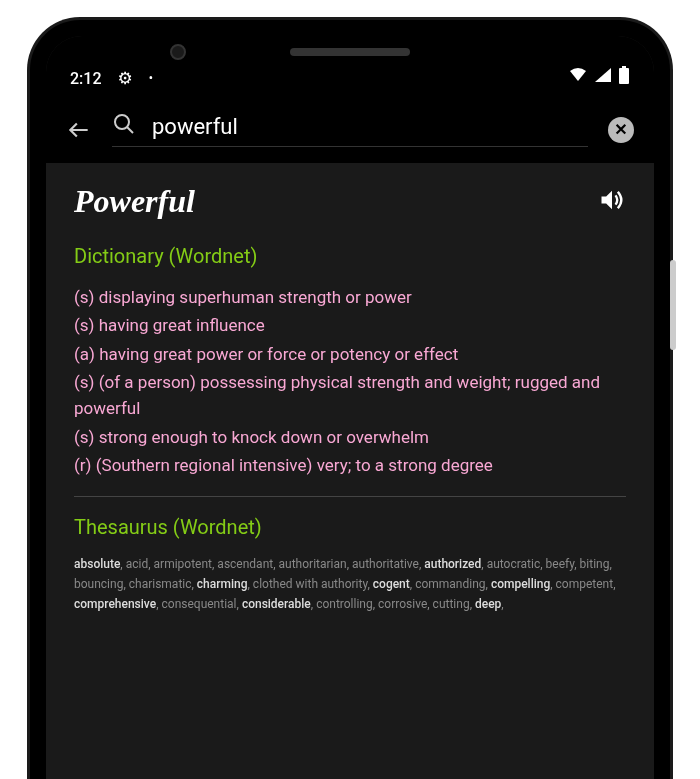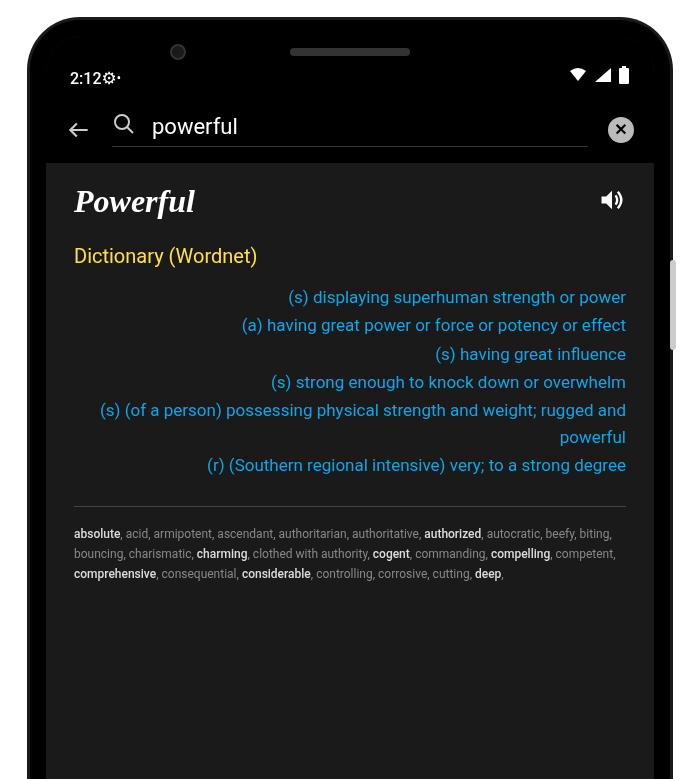--- a/index.html
+++ b/index.html
@@ -70,21 +70,21 @@
       align-items: flex-end;
       justify-content: space-between;
       padding: 0 24px 8px 24px;
       background: #000;
       font-size: 16px;
       font-weight: 500;
     }
     .status-left {
       display: flex;
       align-items: center;
-      gap: 0;
+      gap: 16px;
     }
     .status-right {
       display: flex;
       align-items: center;
       gap: 6px;
     }
     .gear-icon {
       font-size: 17px;
     }
     .dot {
@@ -153,28 +153,27 @@
       font-size: 32px;
     }
     .speaker-icon {
       cursor: pointer;
       color: #fff;
     }
     .section-title {
       font-size: 20px;
       font-weight: 400;
       margin-bottom: 16px;
-      color: #fde047;
+      color: #84cc16;
     }
     .definition-list {
       font-size: 17px;
       line-height: 1.55;
-      color: #0ea5e9;
-      margin-bottom: 28px;
-      text-align: right;
+      color: #f9a8d4;
+      margin-bottom: 18px;
     }
     .definition-item {
       margin-bottom: 2px;
     }
     hr {
       border: none;
       border-top: 1px solid #444;
       margin: 18px 0;
     }
     .thesaurus-list {
@@ -252,26 +251,27 @@
           <svg width="28" height="28" viewBox="0 0 24 24">
               <path fill="#fff" d="M3 9v6h4l5 5V4L7 9H3z"></path>
               <path fill="none" stroke="#fff" stroke-width="2" d="M15 8 Q18 12 15 16 M17 5 Q23 12 17 19"></path>
             </svg>
         </div>
       </div>
 
       <div class="section-title">Dictionary (Wordnet)</div>
       <div class="definition-list" id="def-list">
           <div class="definition-item">(s) displaying superhuman strength or power</div>
+          <div class="definition-item">(s) having great influence</div>
           <div class="definition-item">(a) having great power or force or potency or effect</div>
-          <div class="definition-item">(s) having great influence</div>
+          <div class="definition-item">(s) (of a person) possessing physical strength and weight; rugged and powerful</div>
           <div class="definition-item">(s) strong enough to knock down or overwhelm</div>
-          <div class="definition-item">(s) (of a person) possessing physical strength and weight; rugged and powerful</div>
           <div class="definition-item">(r) (Southern regional intensive) very; to a strong degree</div>
         </div>
 
       <hr>
 
+      <div class="section-title">Thesaurus (Wordnet)</div>
       <div class="thesaurus-list" id="thes-list"><span class="bold">absolute</span><span class="sep">, </span><span>acid</span><span class="sep">, </span><span>armipotent</span><span class="sep">, </span><span>ascendant</span><span class="sep">, </span><span>authoritarian</span><span class="sep">, </span><span>authoritative</span><span class="sep">, </span><span class="bold">authorized</span><span class="sep">, </span><span>autocratic</span><span class="sep">, </span><span>beefy</span><span class="sep">, </span><span>biting</span><span class="sep">, </span><span>bouncing</span><span class="sep">, </span><span>charismatic</span><span class="sep">, </span><span class="bold">charming</span><span class="sep">, </span><span>clothed with authority</span><span class="sep">, </span><span class="bold">cogent</span><span class="sep">, </span><span>commanding</span><span class="sep">, </span><span class="bold">compelling</span><span class="sep">, </span><span>competent</span><span class="sep">, </span><span class="bold">comprehensive</span><span class="sep">, </span><span>consequential</span><span class="sep">, </span><span class="bold">considerable</span><span class="sep">, </span><span>controlling</span><span class="sep">, </span><span>corrosive</span><span class="sep">, </span><span>cutting</span><span class="sep">, </span><span class="bold">deep</span><span class="sep">,</span></div>
     </div>
 
   </div>
 </div>
 
 </body></html>

